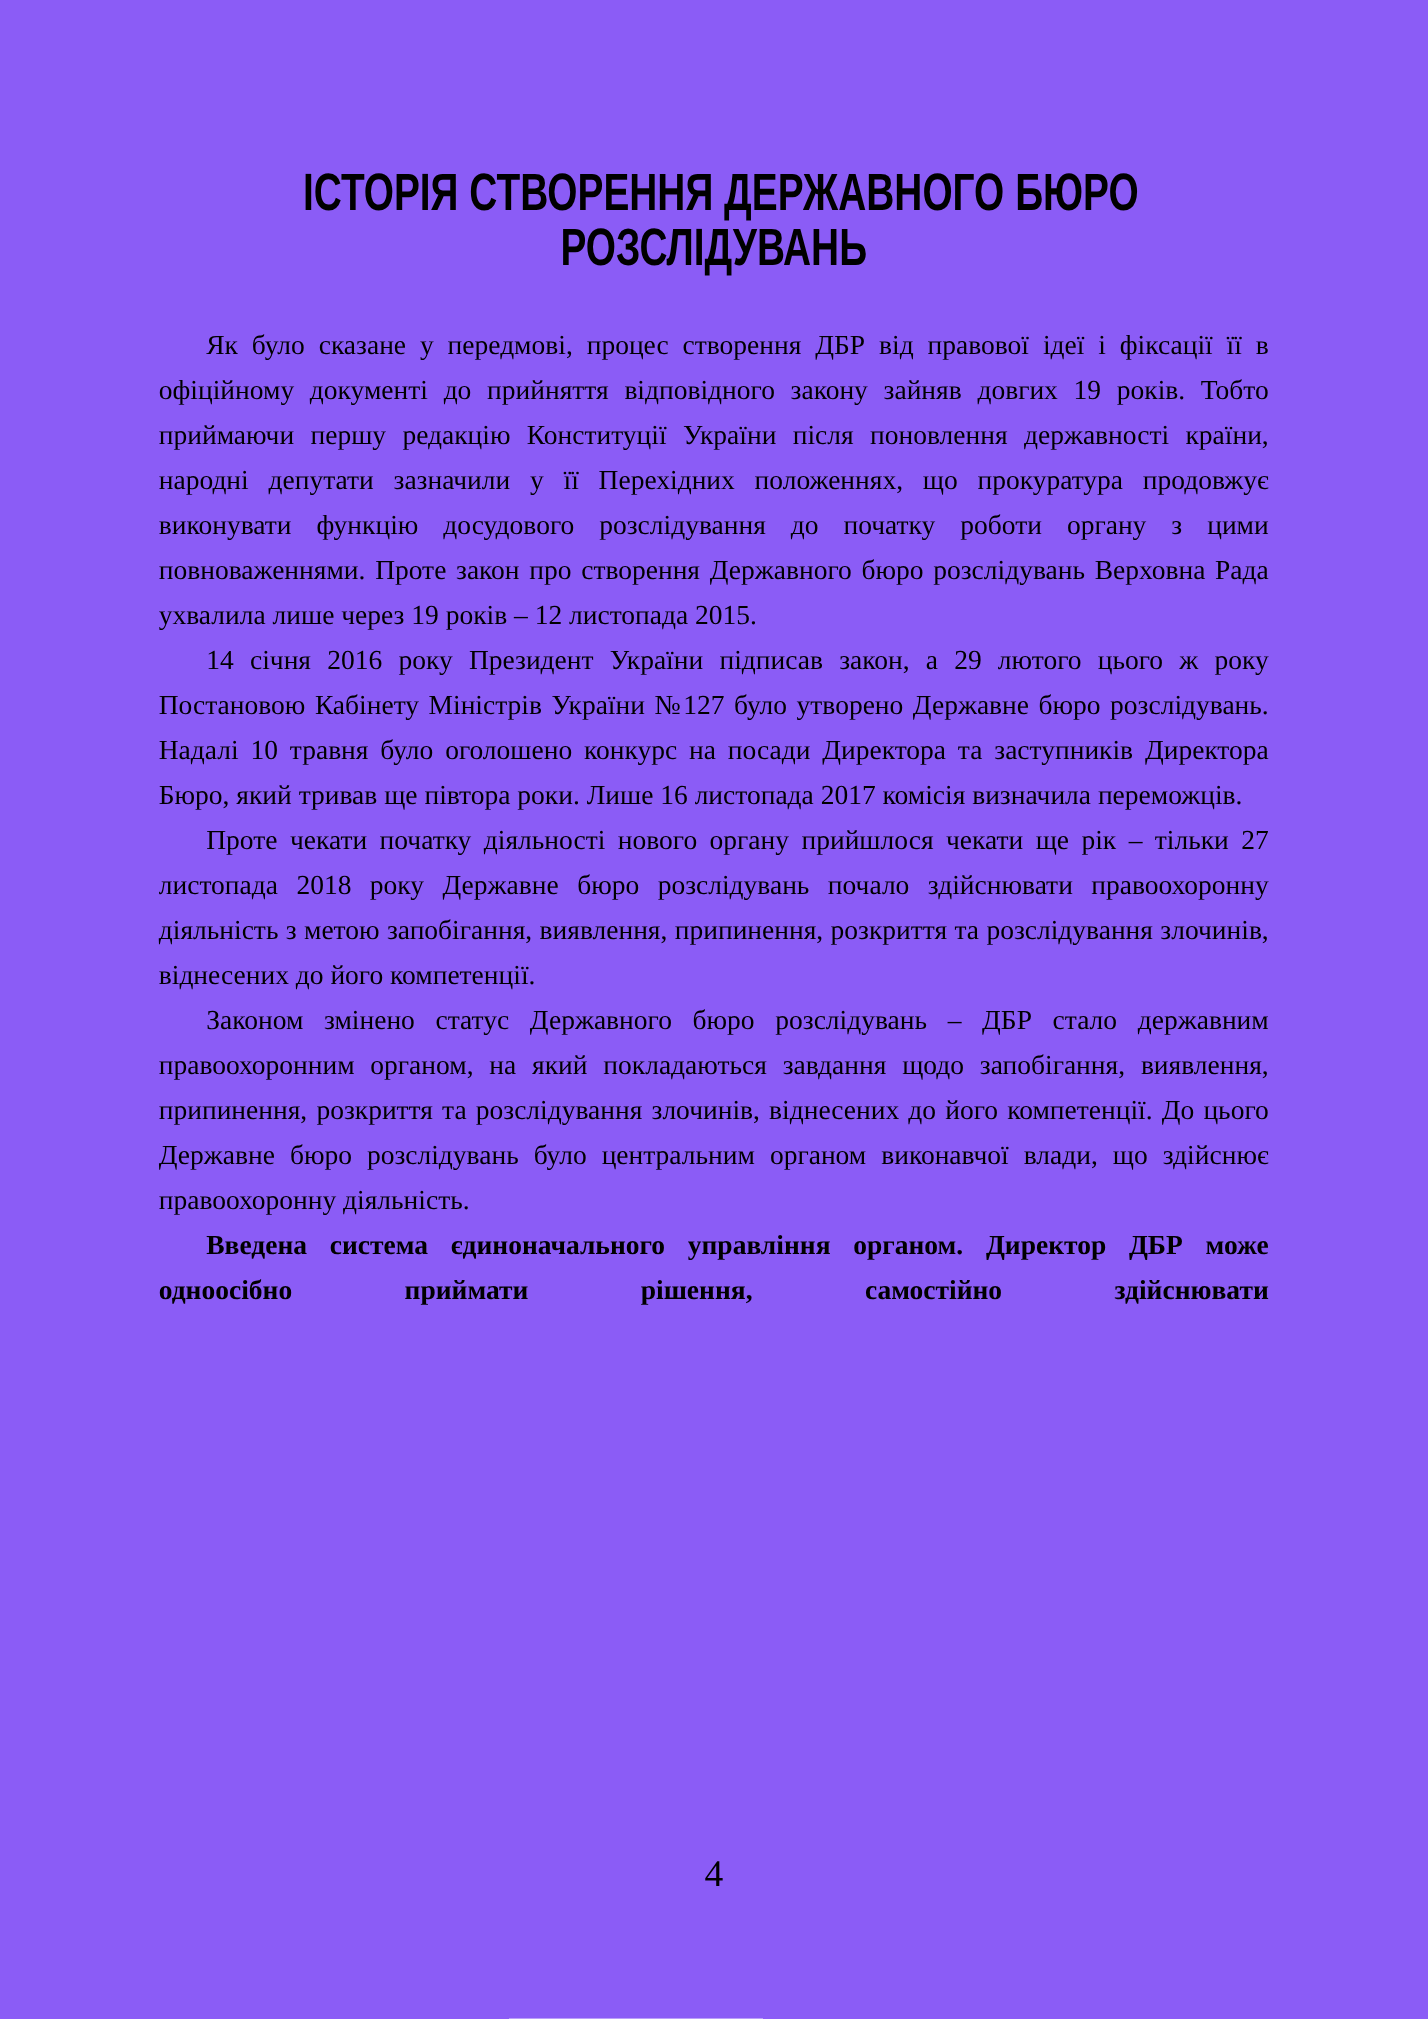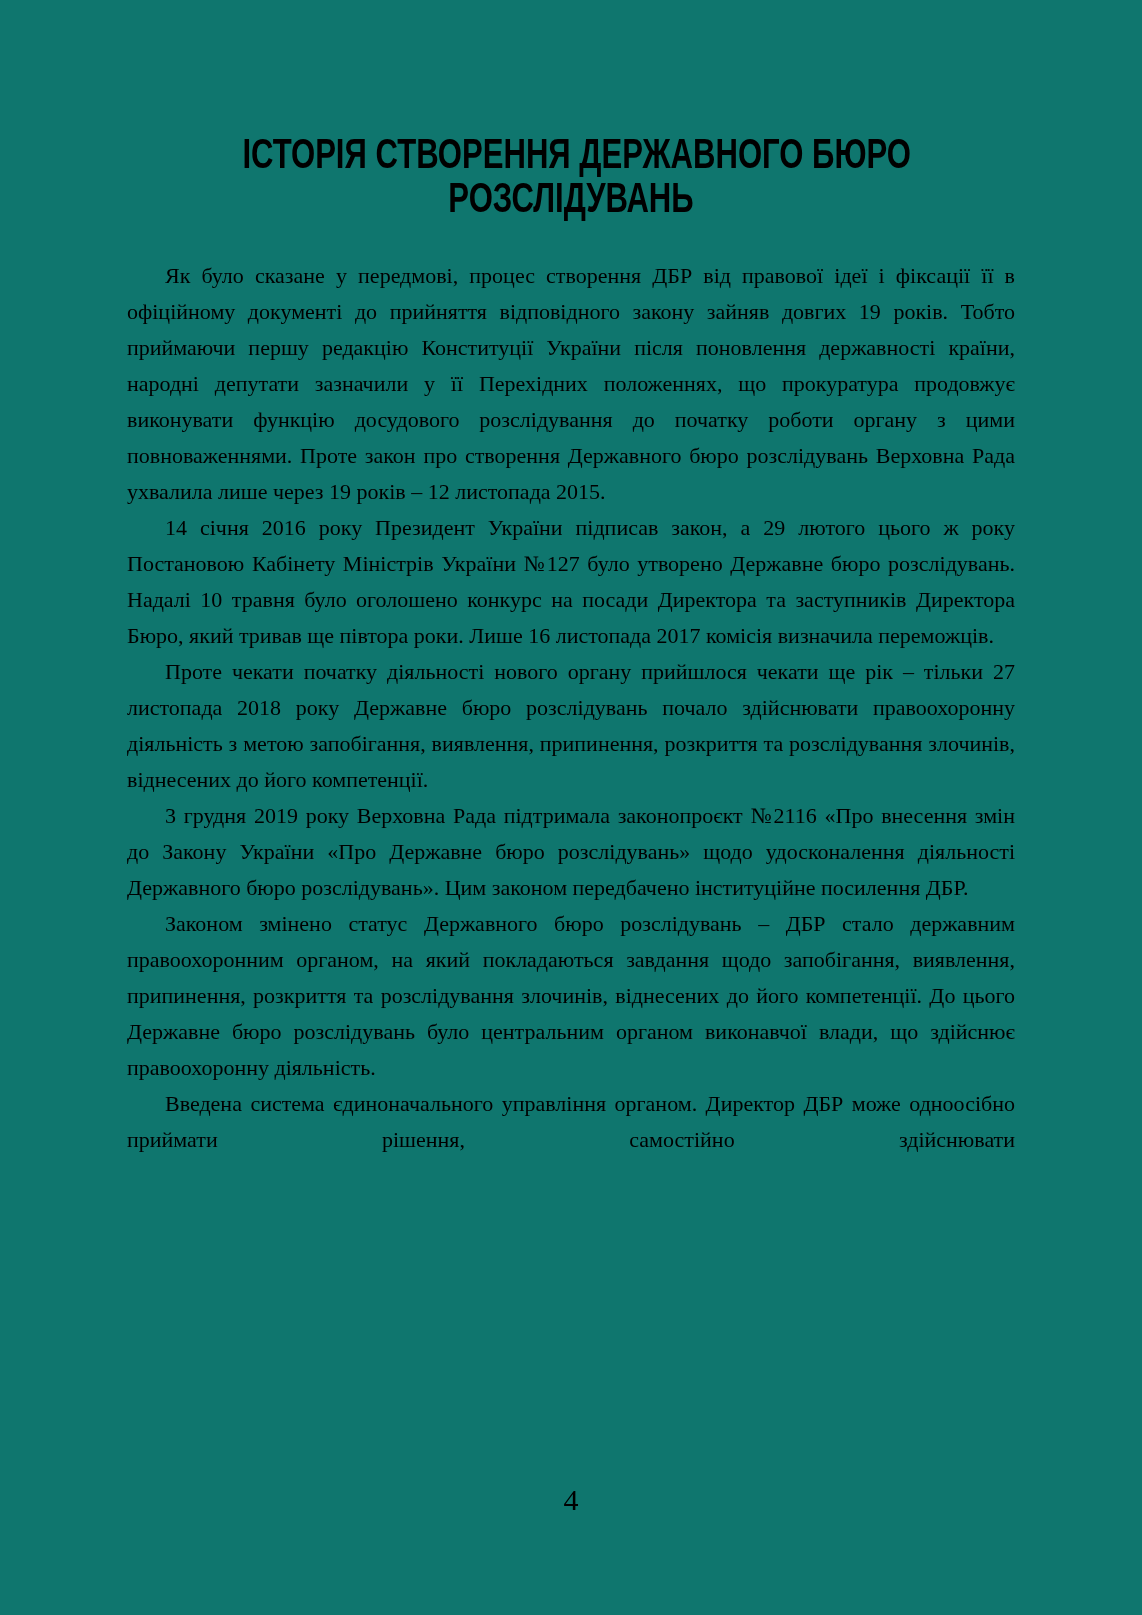--- a/index.html
+++ b/index.html
@@ -4,21 +4,21 @@
 <style>
   html, body {
     margin: 0;
     padding: 0;
     background: #ffffff;
   }
   .page {
     position: relative;
     width: 1142px;
     height: 1615px;
-    background: #0f766e;
+    background: #8b5cf6;
     color: #000000;
     overflow: hidden;
     font-family: "Liberation Serif", serif;
   }
   .content {
     position: absolute;
     left: 127px;
     top: 0;
     width: 888px;
   }
@@ -45,20 +45,21 @@
     font-family: "Liberation Serif", serif;
     font-size: 22px;
     line-height: 36px;
     text-align: justify;
     text-indent: 38px;
     color: #000000;
   }
   .body-text p.continues {
     
     text-align-last: justify;
+    font-weight: bold;
   }
   .page-number {
     position: absolute;
     top: 1482px;
     left: 0;
     width: 1142px;
     text-align: center;
     font-family: "Liberation Serif", serif;
     font-size: 30px;
     line-height: 36px;
@@ -73,21 +74,20 @@
 
     <h1 class="doc-title">
       <span class="title-line">ІСТОРІЯ СТВОРЕННЯ ДЕРЖАВНОГО БЮРО</span>
       <span class="title-line">РОЗСЛІДУВАНЬ</span>
     </h1>
 
     <div class="body-text">
       <p>Як було сказане у передмові, процес створення ДБР від правової ідеї і фіксації її в офіційному документі до прийняття відповідного закону зайняв довгих 19 років. Тобто приймаючи першу редакцію Конституції України після поновлення державності країни, народні депутати зазначили у її Перехідних положеннях, що прокуратура продовжує виконувати функцію досудового розслідування до початку роботи органу з цими повноваженнями. Проте закон про створення Державного бюро розслідувань Верховна Рада ухвалила лише через 19 років – 12 листопада 2015.</p>
       <p>14 січня 2016 року Президент України підписав закон, а 29 лютого цього ж року Постановою Кабінету Міністрів України №127 було утворено Державне бюро розслідувань. Надалі 10 травня було оголошено конкурс на посади Директора та заступників Директора Бюро, який тривав ще півтора роки. Лише 16 листопада 2017 комісія визначила переможців.</p>
       <p>Проте чекати початку діяльності нового органу прийшлося чекати ще рік – тільки 27 листопада 2018 року Державне бюро розслідувань почало здійснювати правоохоронну діяльність з метою запобігання, виявлення, припинення, розкриття та розслідування злочинів, віднесених до його компетенції.</p>
-      <p>3 грудня 2019 року  Верховна Рада підтримала законопроєкт №2116 «Про внесення змін до Закону України «Про Державне бюро розслідувань» щодо удосконалення діяльності Державного бюро розслідувань». Цим законом передбачено інституційне посилення ДБР.</p>
       <p>Законом змінено статус Державного бюро розслідувань – ДБР стало державним правоохоронним органом, на який покладаються завдання щодо запобігання, виявлення, припинення, розкриття та розслідування злочинів, віднесених до його компетенції. До цього Державне бюро розслідувань було центральним органом виконавчої влади, що здійснює правоохоронну діяльність.</p>
       <p class="continues">Введена система єдиноначального управління органом. Директор ДБР може одноосібно приймати рішення, самостійно здійснювати</p>
     </div>
 
   </div>
 
   <div class="page-number">4</div>
 </div>
 
 </body></html>

